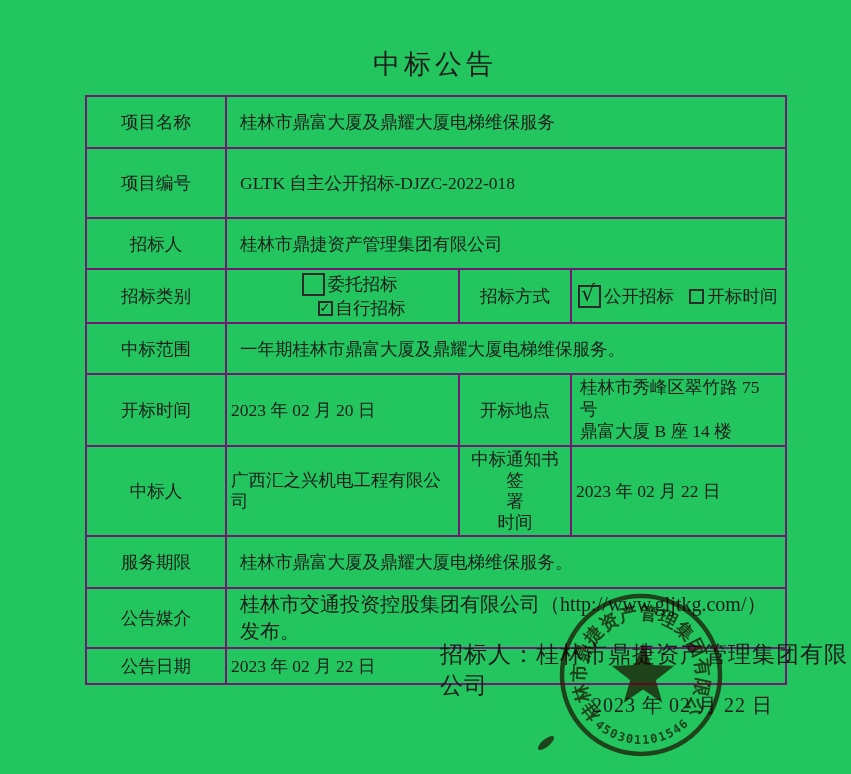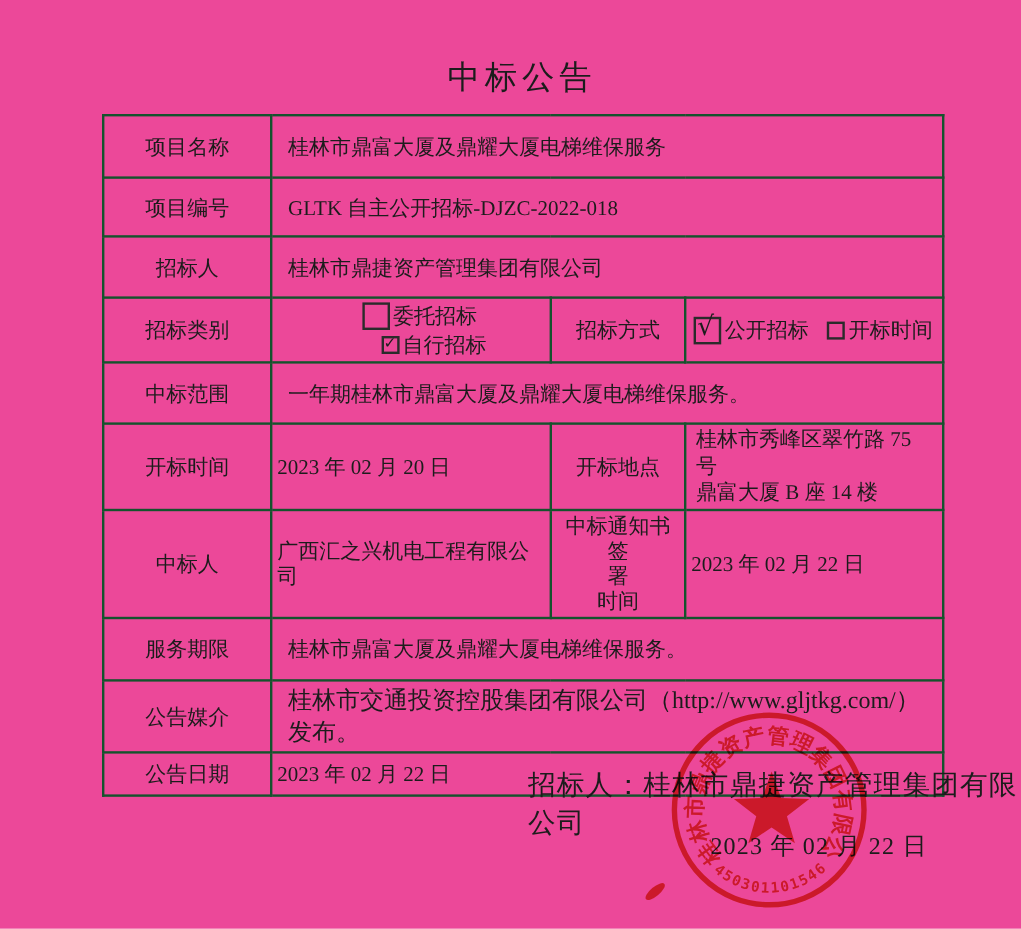--- a/index.html
+++ b/index.html
@@ -1,35 +1,35 @@
 <!DOCTYPE html>
 <html><head>
 <meta charset="utf-8">
 <style>
   html,body{margin:0;padding:0;}
   .page{
     position:relative;
     width:851px;height:774px;
-    background:#ec4899;
+    background:#22c55e;
     overflow:hidden;
     font-family:"Liberation Serif","DejaVu Serif",serif;
     color:#1c1c1c;
   }
   .doc-title{
     position:absolute;left:85px;top:46px;width:700px;
     text-align:center;font-size:27px;font-weight:500;letter-spacing:4px;
     margin:0;
   }
   table.bid-table{
     position:absolute;left:85px;top:95px;width:700px;
     border-collapse:collapse;table-layout:fixed;
     font-size:17.5px;
   }
   .bid-table td{
-    border:2px solid #14532d;
+    border:2px solid #701a75;
     padding:2px 6px;
     vertical-align:middle;
     overflow:hidden;
   }
   .bid-table .lbl{text-align:center;font-weight:normal;}
   .bid-table .val{text-align:left;padding-left:13px;}
   .bid-table .ctr{padding-left:4px;}
   .multiline{white-space:pre-line;line-height:1.25;}
   .tight{line-height:1.2;padding:2px 2px;}
   
@@ -77,21 +77,21 @@
       <col style="width:140px">
         <col style="width:233px">
         <col style="width:112px">
         <col style="width:215px">
     </colgroup>
     <tbody>
       <tr style="height:52px">
         <td class="lbl">项目名称</td>
         <td class="val" colspan="3">桂林市鼎富大厦及鼎耀大厦电梯维保服务</td>
       </tr>
-      <tr style="height:49px">
+      <tr style="height:70px">
         <td class="lbl">项目编号</td>
         <td class="val" colspan="3">GLTK 自主公开招标-DJZC-2022-018</td>
       </tr>
       <tr style="height:51px">
         <td class="lbl">招标人</td>
         <td class="val" colspan="3">桂林市鼎捷资产管理集团有限公司</td>
       </tr>
       <tr style="height:51px">
         <td class="lbl">招标类别</td>
         <td class="ctr" style="padding-left:20px;text-align:center">

